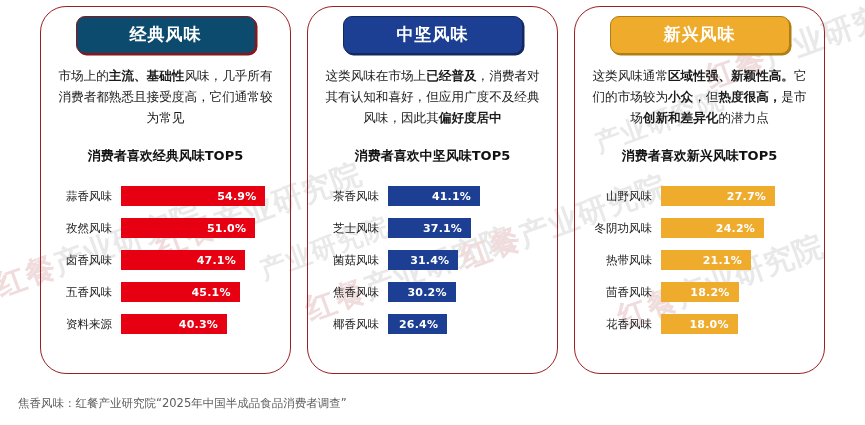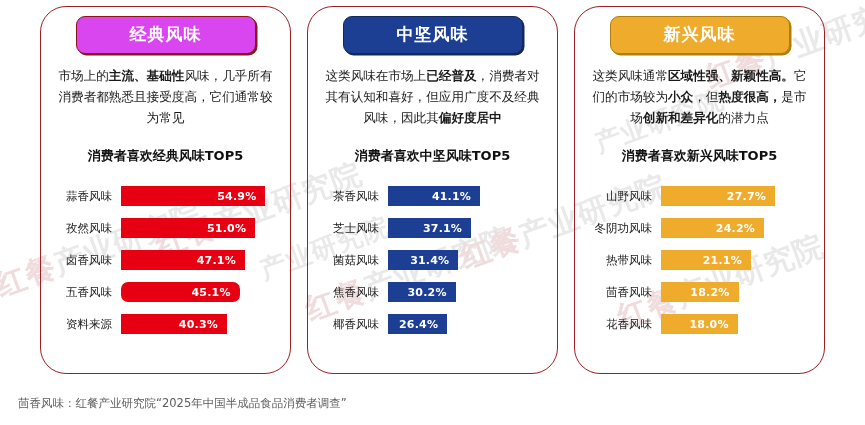--- a/index.html
+++ b/index.html
@@ -91,21 +91,21 @@
     border-radius: 9px;
     text-align: center;
     font-size: 17px;
     font-weight: 700;
     color: #ffffff;
     letter-spacing: 1px;
     box-sizing: border-box;
     font-family: "DejaVu Sans", sans-serif;
   }
   .badge.red {
-    background: #d946ef;
+    background: #0c4a6e;
     border: 1.5px solid #8d1418;
     box-shadow: 1.5px 1.5px 0 #8d1418;
   }
   .badge.blue {
     background: #1c3f94;
     border: 1.5px solid #13285e;
     box-shadow: 1.5px 1.5px 0 #13285e;
   }
   .badge.gold {
     background: #eeab2c;
@@ -225,21 +225,21 @@
             </div>
           </div>
           <div class="row">
             <div class="row-label">卤香风味</div>
             <div class="bar red" style="width: 123.873px;">
               <span>47.1%</span>
             </div>
           </div>
           <div class="row">
             <div class="row-label">五香风味</div>
-            <div class="bar red" style="width: 118.613px; border-radius: 7px;">
+            <div class="bar red" style="width: 118.613px;">
               <span>45.1%</span>
             </div>
           </div>
           <div class="row">
             <div class="row-label">资料来源</div>
             <div class="bar red" style="width: 105.989px;">
               <span>40.3%</span>
             </div>
           </div>
         </div>
@@ -320,15 +320,15 @@
             <div class="row-label">花香风味</div>
             <div class="bar gold" style="width: 76.68px;">
               <span>18.0%</span>
             </div>
           </div>
         </div>
     </div>
 
   </div>
 
-  <div class="footer">茴香风味：红餐产业研究院“2025年中国半成品食品消费者调查”</div>
+  <div class="footer">焦香风味：红餐产业研究院“2025年中国半成品食品消费者调查”</div>
 
 </div>
 
 </body></html>

